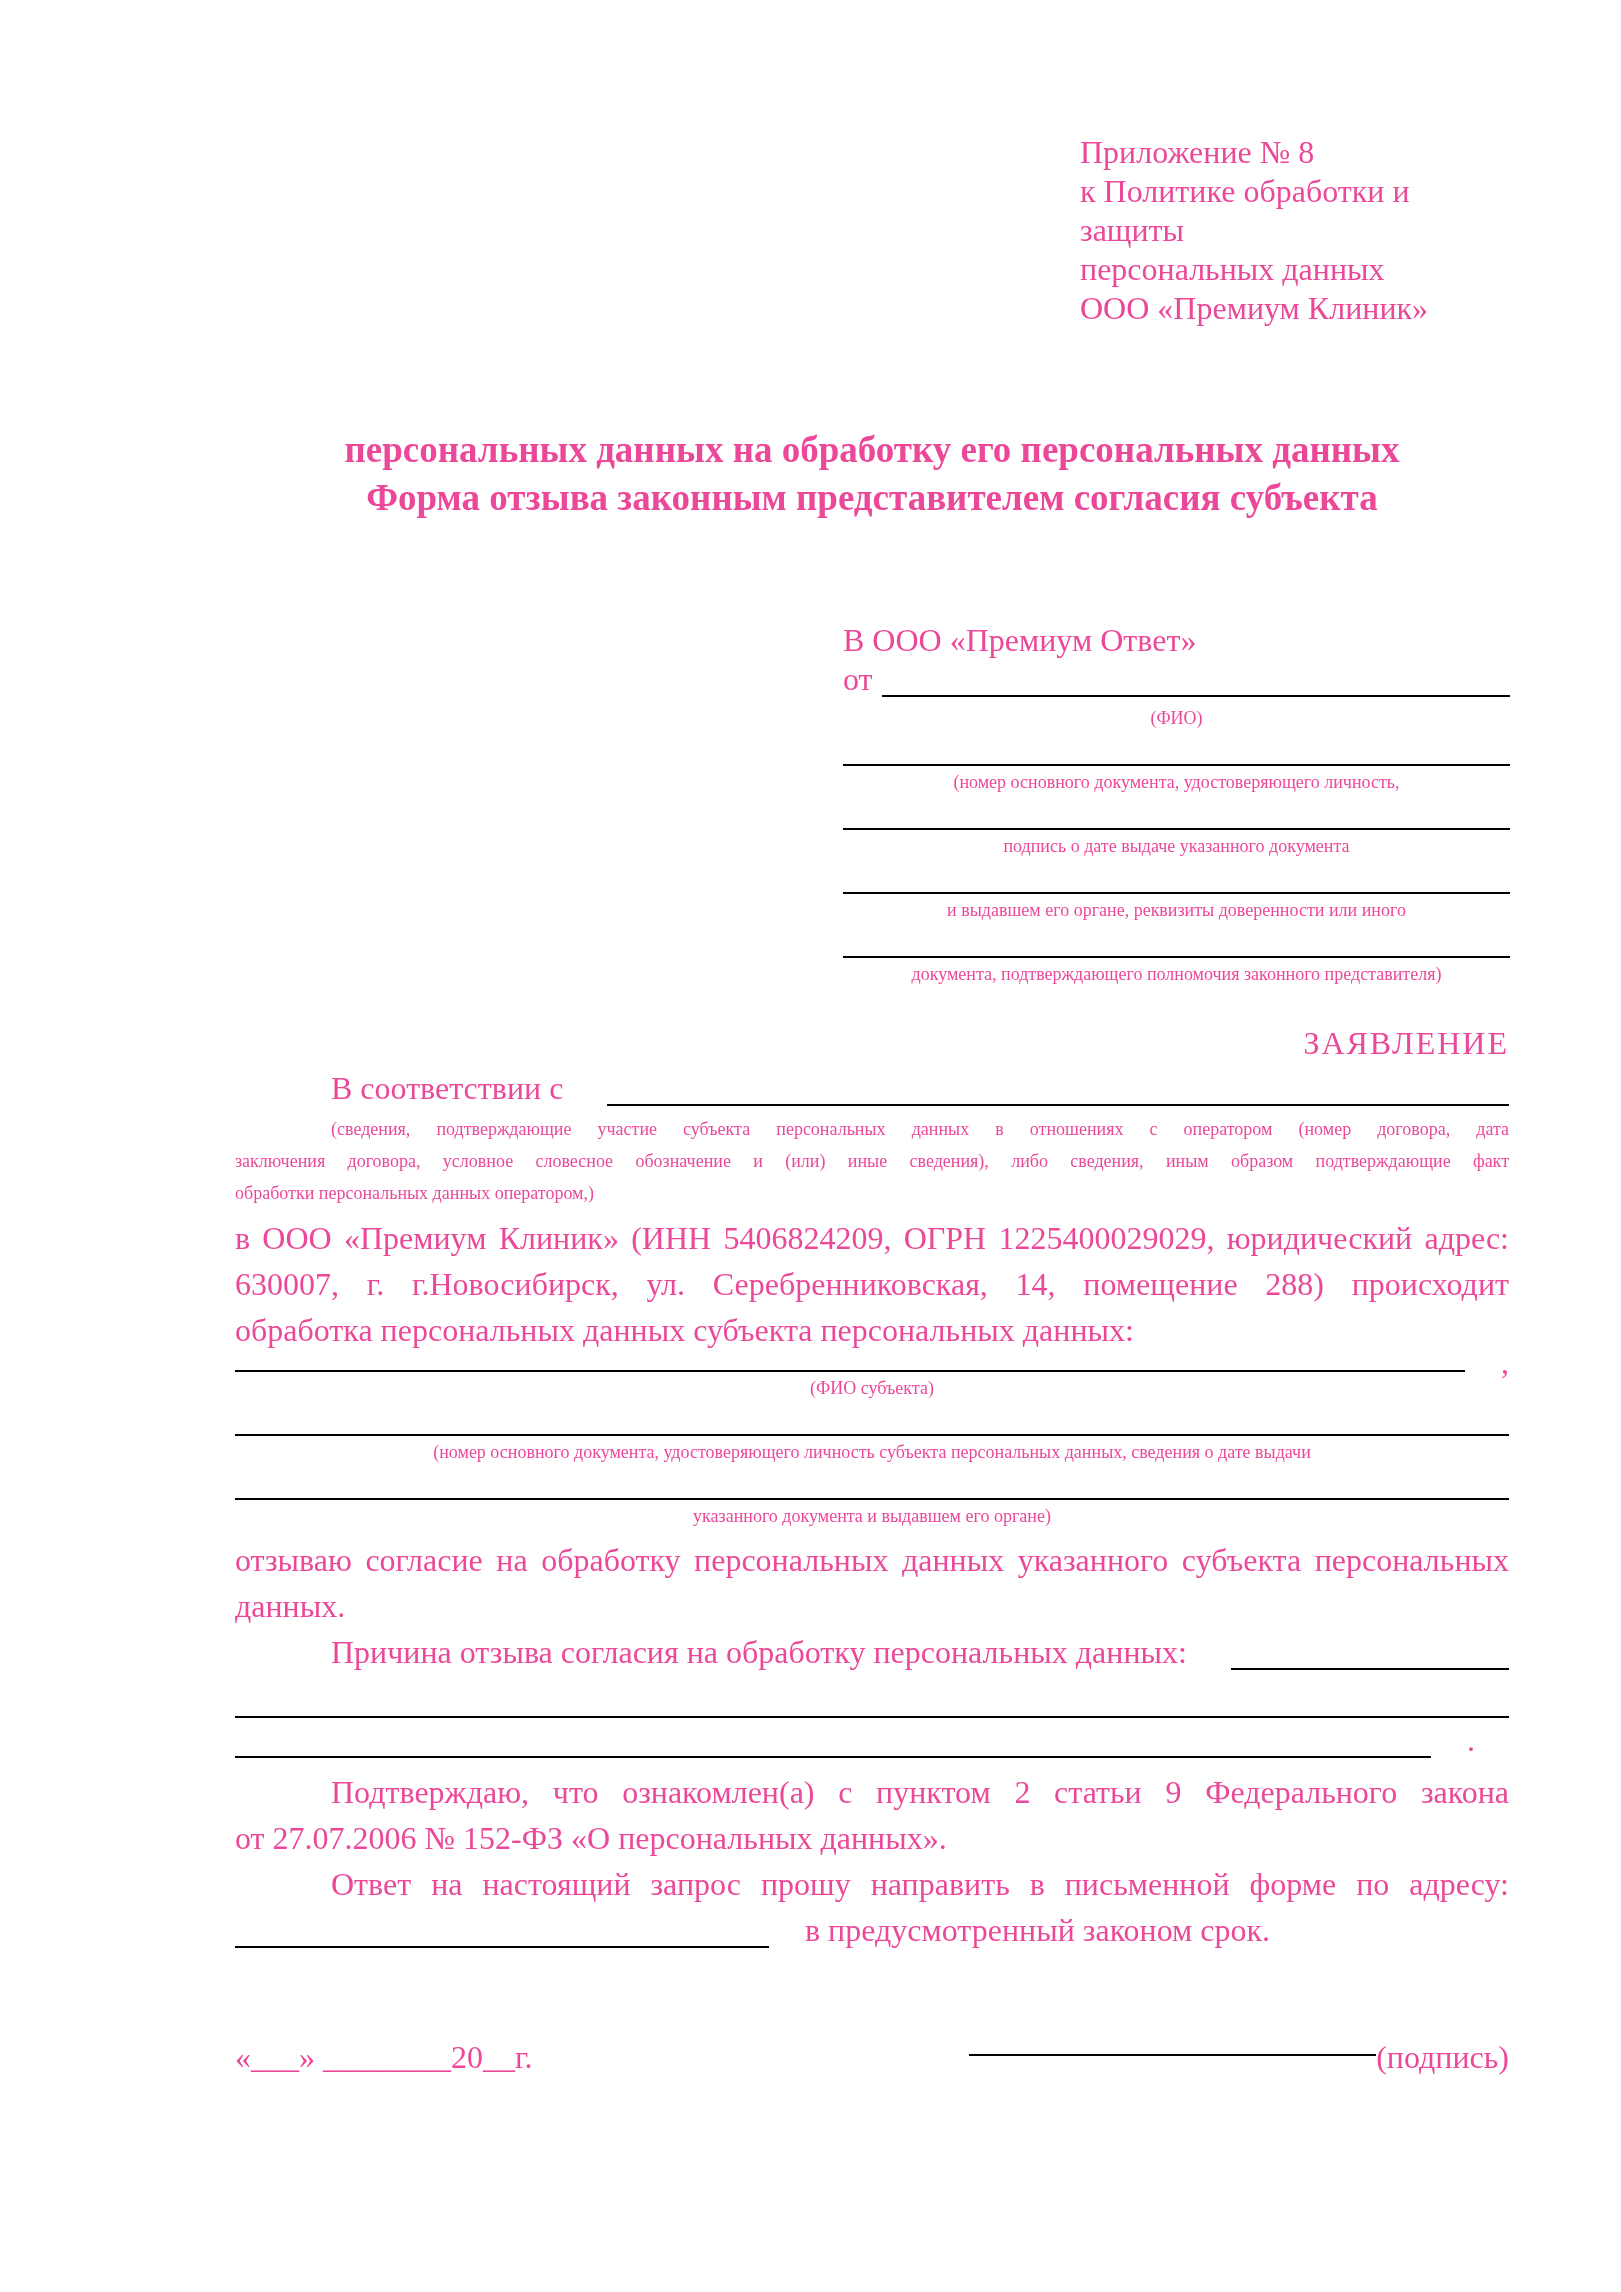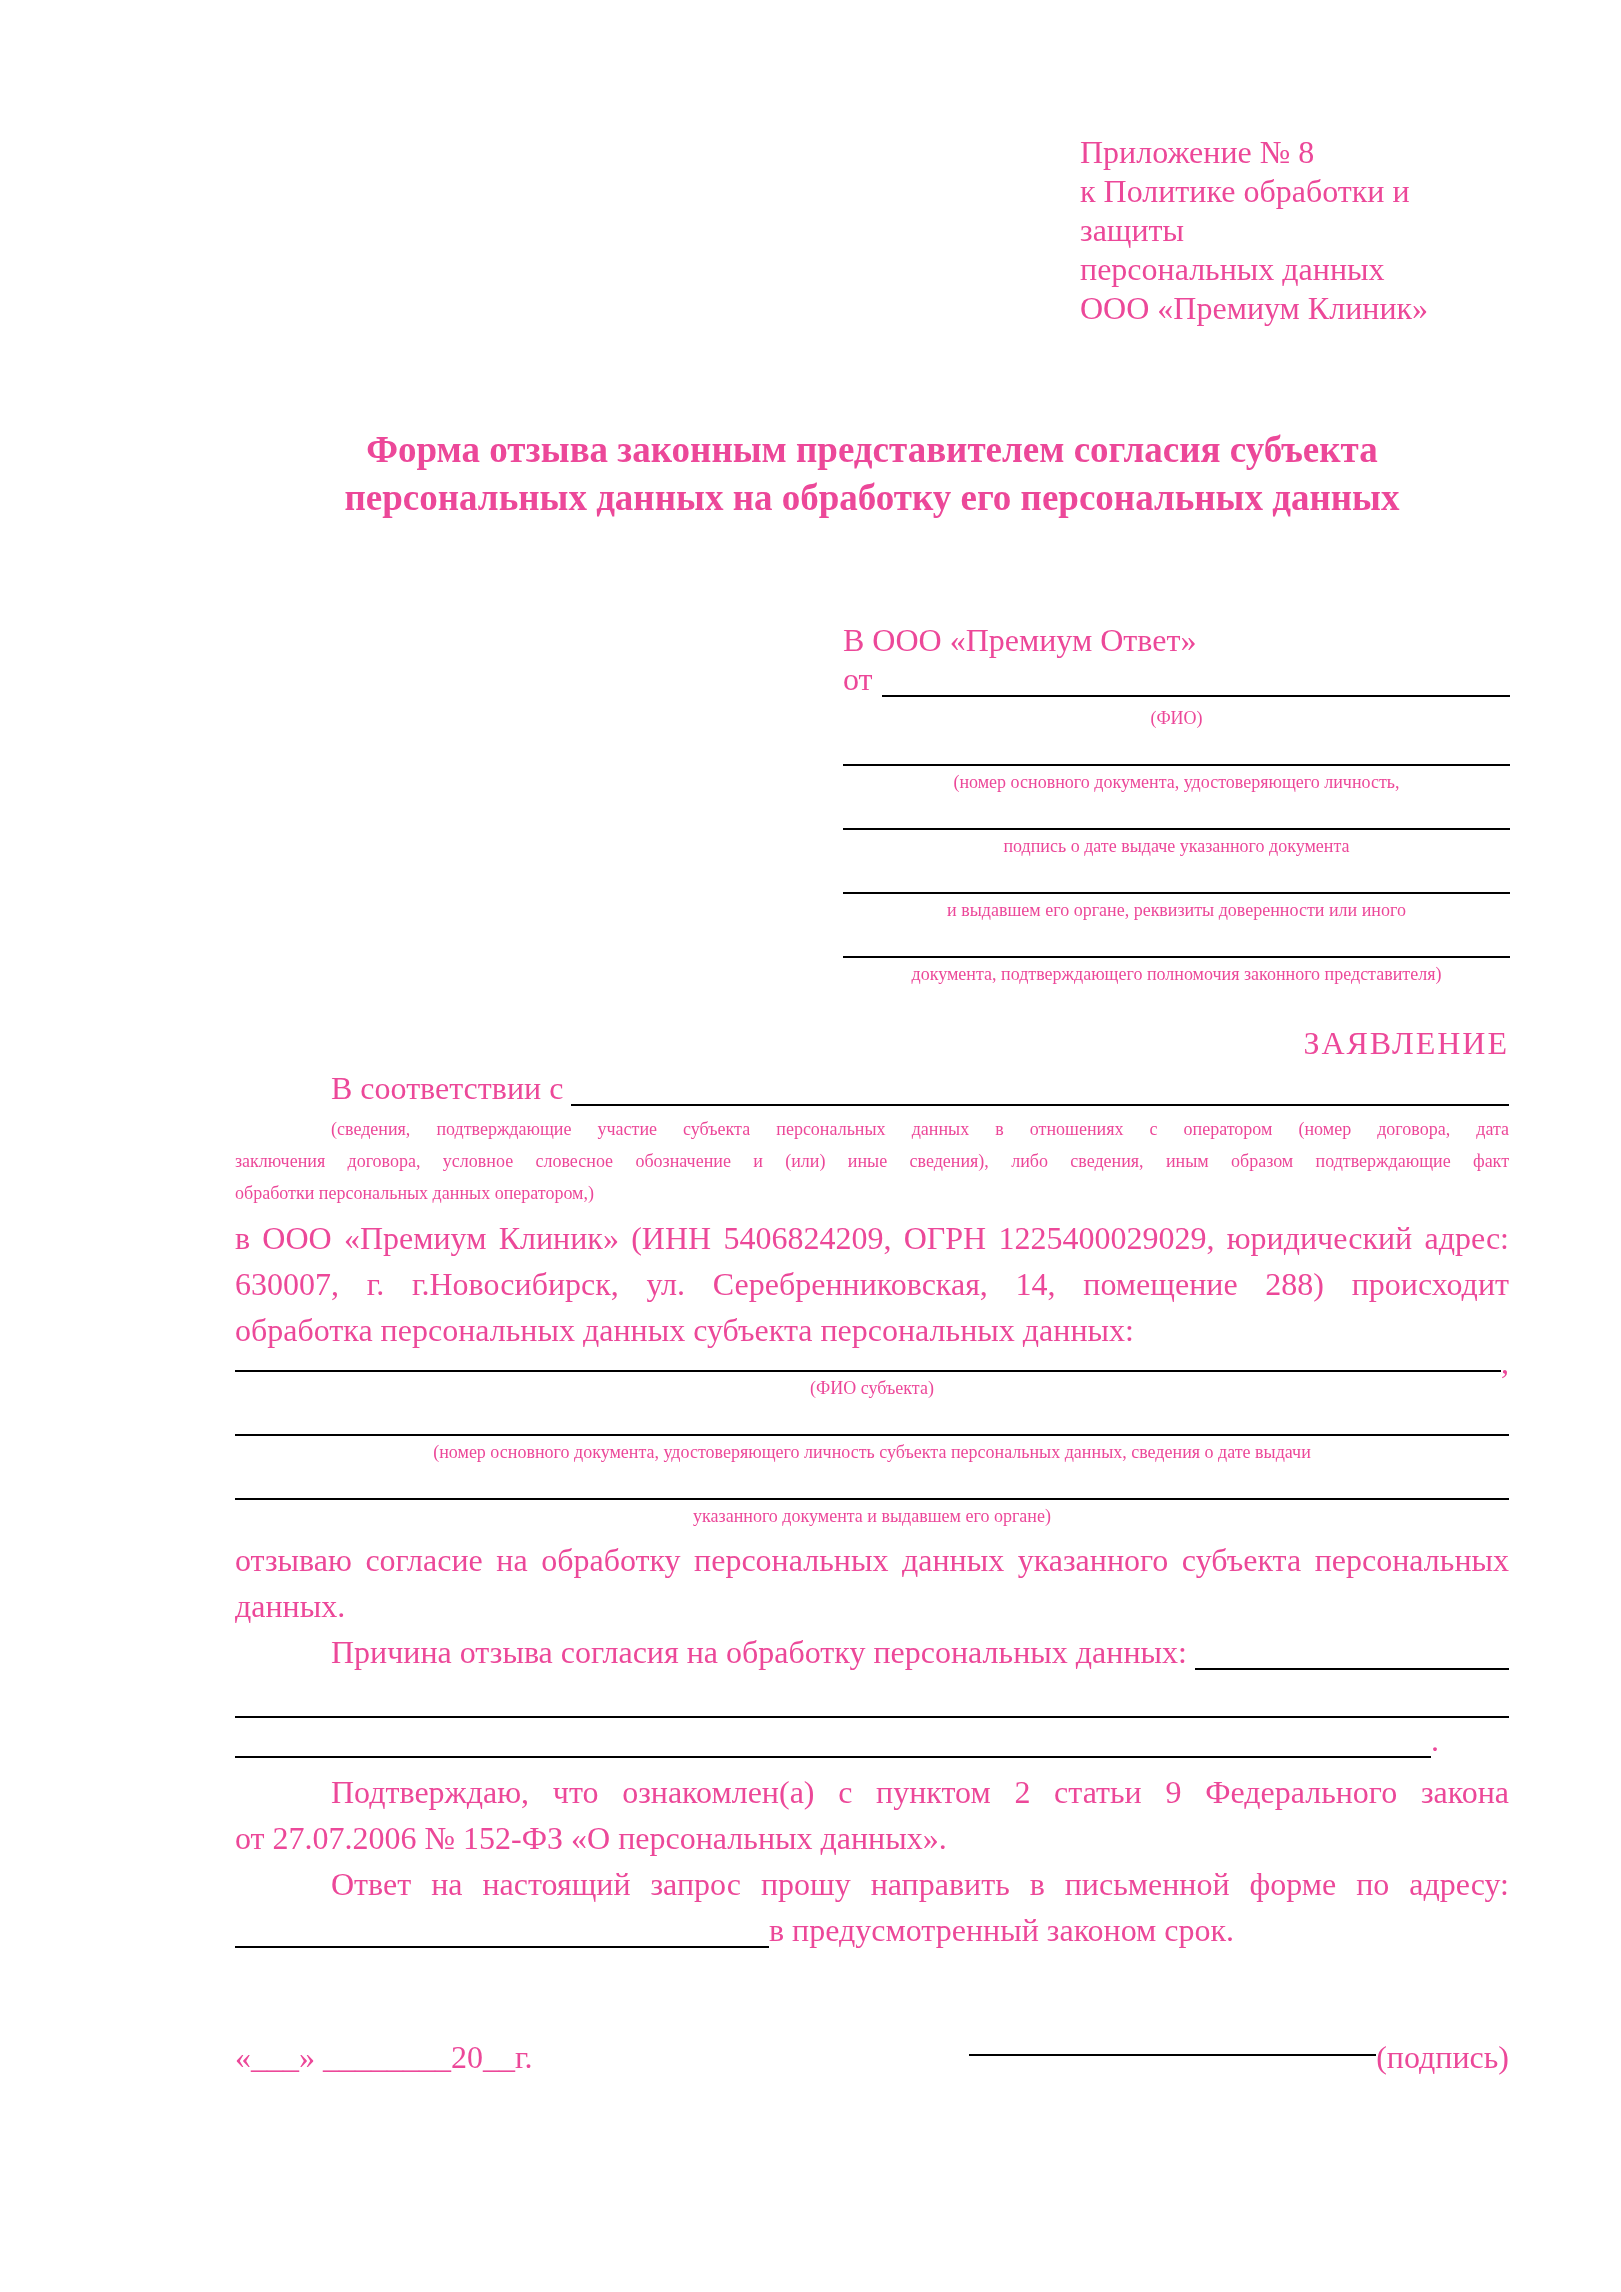--- a/index.html
+++ b/index.html
@@ -40,21 +40,21 @@
   .fill { border-bottom:2.9px solid #000; }
   .grow { flex:1 1 auto; margin-bottom:4.9px; }
   .fill-line { border-bottom:2.9px solid #000; height:33px; }
   
   .zayavlenie {
     margin-top:33px;
     text-align:right;
     letter-spacing:2px;
     line-height:43px;
   }
-  .flex-row { display:flex; align-items:flex-end; height:46px; }
+  .flex-row { display:flex; align-items:flex-end; height:46px;gap:36px; }
   .flex-row .label { white-space:nowrap; padding-right:7.8px; }
   .indent-pad { padding-left:96px; }
   
   .note { font-size:18px; line-height:32px; margin-top:2px; }
   .note .indent { text-indent:96px; }
   .jline { text-align:justify; text-align-last:justify; }
   .para { margin-top:5.9px; }
   .ind { text-indent:96px; }
   .fio-row { height:19.6px; align-items:flex-end; }
   .fio-row .grow { margin-bottom:0; }
@@ -81,22 +81,22 @@
   <div class="content">
 
     <div class="appendix">
       <div>Приложение № 8</div>
       <div>к Политике обработки и защиты</div>
       <div>персональных данных</div>
       <div>ООО «Премиум Клиник»</div>
     </div>
 
     <div class="title">
+      <div>персональных данных на обработку его персональных данных</div>
       <div>Форма отзыва законным представителем согласия субъекта</div>
-      <div>персональных данных на обработку его персональных данных</div>
     </div>
 
     <div class="addressee">
       <div class="to-row">В ООО «Премиум Ответ»</div>
       <div class="from-row">
         <span class="label">от</span>
         <span class="fill grow"></span>
       </div>
       <div class="cap">(ФИО)</div>
 

